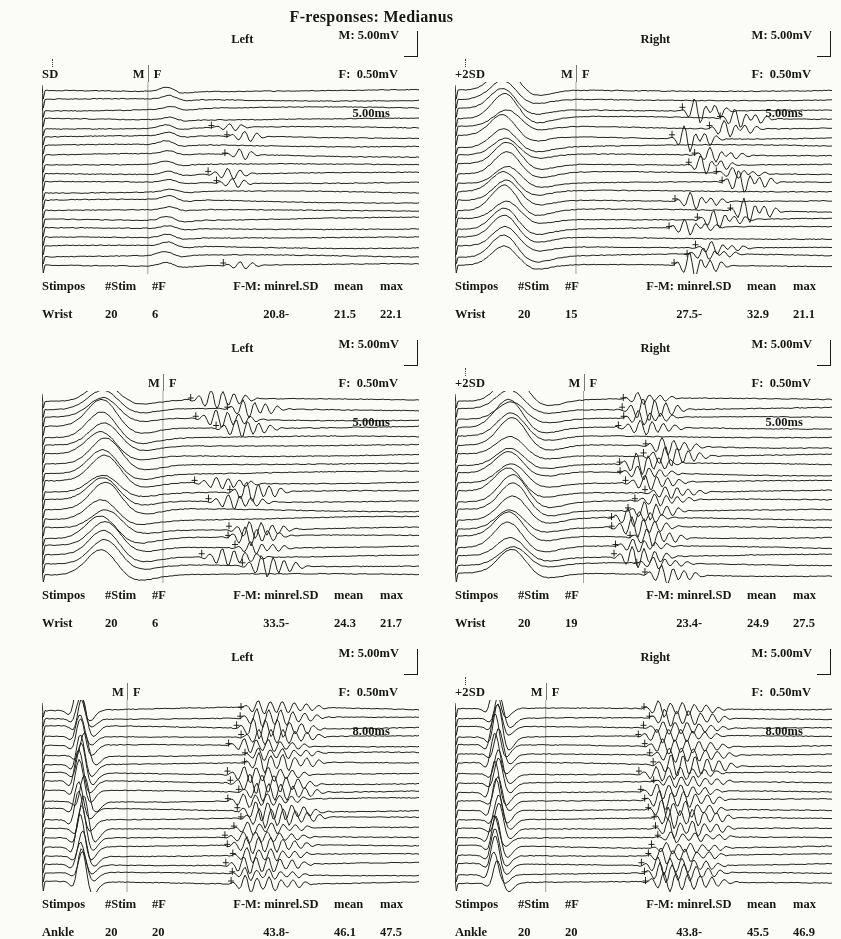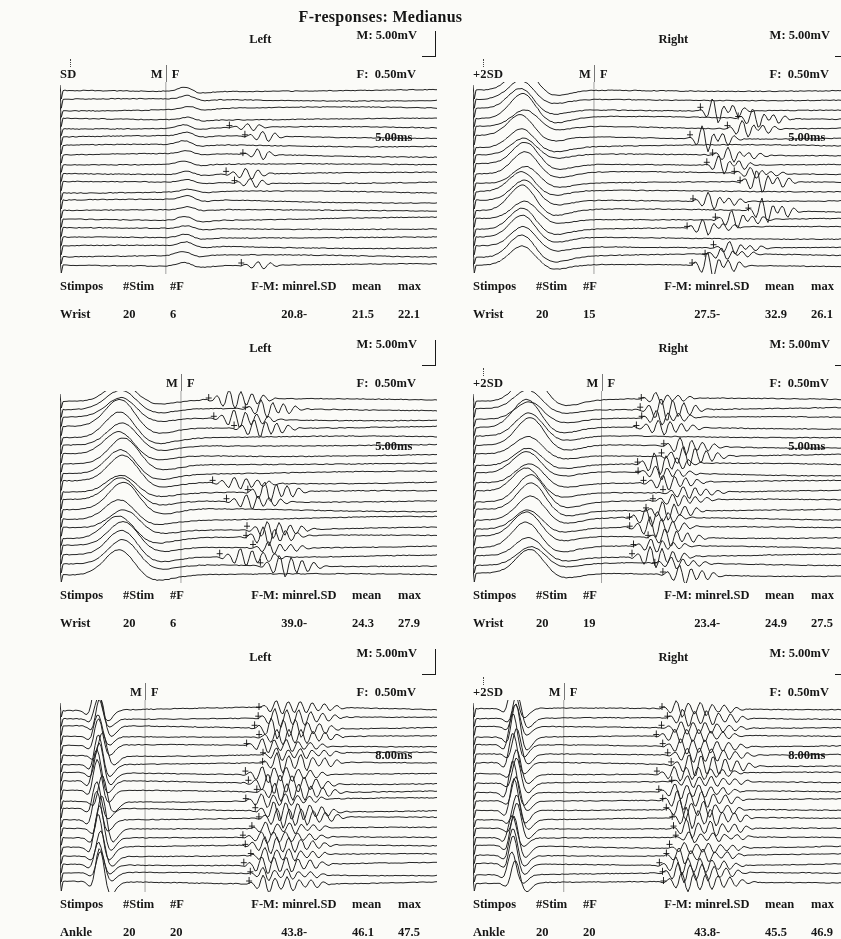--- a/index.html
+++ b/index.html
@@ -2,39 +2,39 @@
 <html><head>
 <meta charset="utf-8">
 <style>
   html,body{margin:0;padding:0;}
   body{
     width:841px;height:939px;overflow:hidden;
     background:#fbfbf8;
     font-family:"Liberation Serif","DejaVu Serif",serif;
     font-weight:bold;color:#161616;
   }
-  #page{width:743px;height:939px;padding-top:8px;box-sizing:border-box;padding-left:18px;}
+  #page{width:743px;height:939px;padding-top:8px;box-sizing:border-box;}
   .nerve-section{margin-bottom:22px;}
   .sec-title{
     margin:0 0 8px 0;text-align:center;
     font-size:16px;letter-spacing:.3px;font-weight:bold;
   }
   .panels-row{display:flex;gap:35px;padding-left:42px;}
   .panel{width:378px;position:relative;font-family:Liberation Serif, serif;}
   .panel-header{position:relative;height:48px;font-size:12.5px;}
   .side-label{position:absolute;left:53%;transform:translateX(-50%);top:-2px;}
   .sd-label{position:absolute;left:0;bottom:0;letter-spacing:.2px;}
   .sd-tick{position:absolute;left:10px;bottom:15px;height:8px;width:0;border-left:1.2px dotted #444;}
   .m-label{position:absolute;bottom:0;}
   .f-label{position:absolute;bottom:0;}
   .mf-stub{position:absolute;bottom:0;height:17px;width:0;border-left:1px solid #777;}
   .cal{position:absolute;right:2px;top:-6px;display:flex;align-items:flex-start;}
   .cal-lines{display:flex;flex-direction:column;line-height:15px;gap:24px;}
   .cal-gain{white-space:pre;}
-  .cal-time{text-align:center;padding-left:14px;margin-top:24px;}
+  .cal-time{text-align:left;padding-left:14px;}
   .cal-bracket{width:13px;height:25px;margin:3px 0 0 5px;
     border-right:1.7px solid #1a1a1a;border-bottom:1.7px solid #1a1a1a;}
   svg.traces{display:block;width:378px;height:192px;}
   .stat-table{margin-top:5px;font-size:12.5px;line-height:14px;}
   .tr{display:grid;grid-template-columns:63px 47px 53px 80px 49px 46px 40px;}
   .tr .c4{text-align:right;}
   .tr .cell{white-space:nowrap;}
   .tr.vals{margin-top:14px;}
 </style>
 </head>
@@ -177,21 +177,21 @@
         <span class="cell c6">mean</span>
         <span class="cell c7">max</span>
       </div>
       <div class="tr vals">
         <span class="cell c1">Wrist</span>
         <span class="cell c2">20</span>
         <span class="cell c3">15</span>
         <span class="cell c4">27.5</span>
         <span class="cell c5">-</span>
         <span class="cell c6">32.9</span>
-        <span class="cell c7">26.1</span>
+        <span class="cell c7">21.1</span>
       </div>
     </div>
   </div>
 </div>
   </section>
 
   <section class="nerve-section">
     <div class="panels-row">
   <div class="panel">
     <div class="panel-header">
@@ -252,24 +252,24 @@
         <span class="cell c3">#F</span>
         <span class="cell c4">F-M: min</span>
         <span class="cell c5">rel.SD</span>
         <span class="cell c6">mean</span>
         <span class="cell c7">max</span>
       </div>
       <div class="tr vals">
         <span class="cell c1">Wrist</span>
         <span class="cell c2">20</span>
         <span class="cell c3">6</span>
-        <span class="cell c4">39.0</span>
+        <span class="cell c4">33.5</span>
         <span class="cell c5">-</span>
         <span class="cell c6">24.3</span>
-        <span class="cell c7">27.9</span>
+        <span class="cell c7">21.7</span>
       </div>
     </div>
   </div>
 
   <div class="panel">
     <div class="panel-header">
       <span class="side-label">Right</span>
       <span class="sd-tick"></span>
       <span class="sd-label">+2SD</span>
       <span class="m-label" style="left: 113.52px;">M</span>

